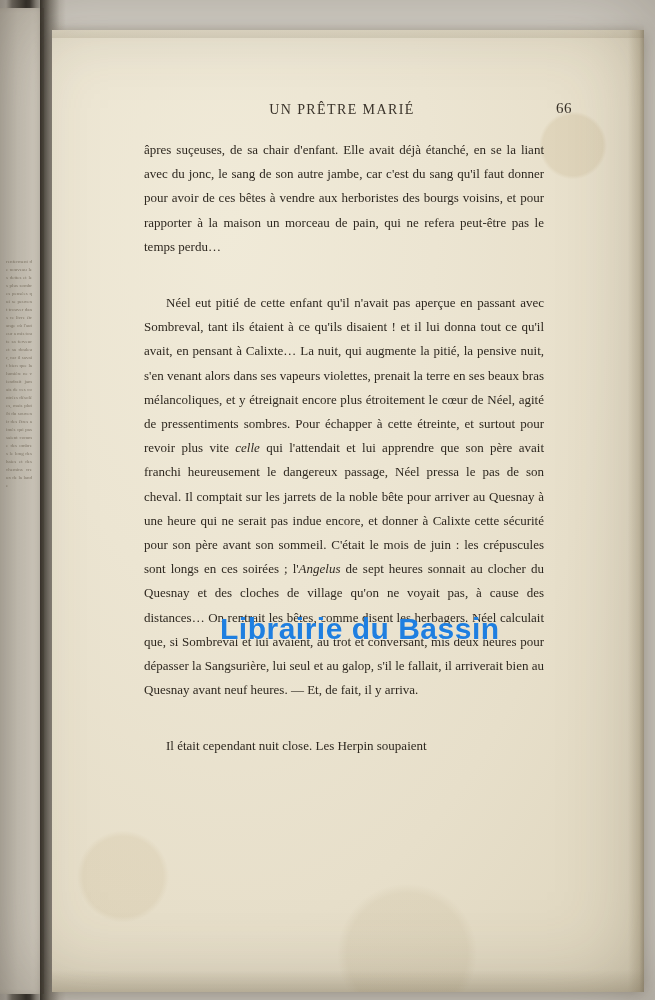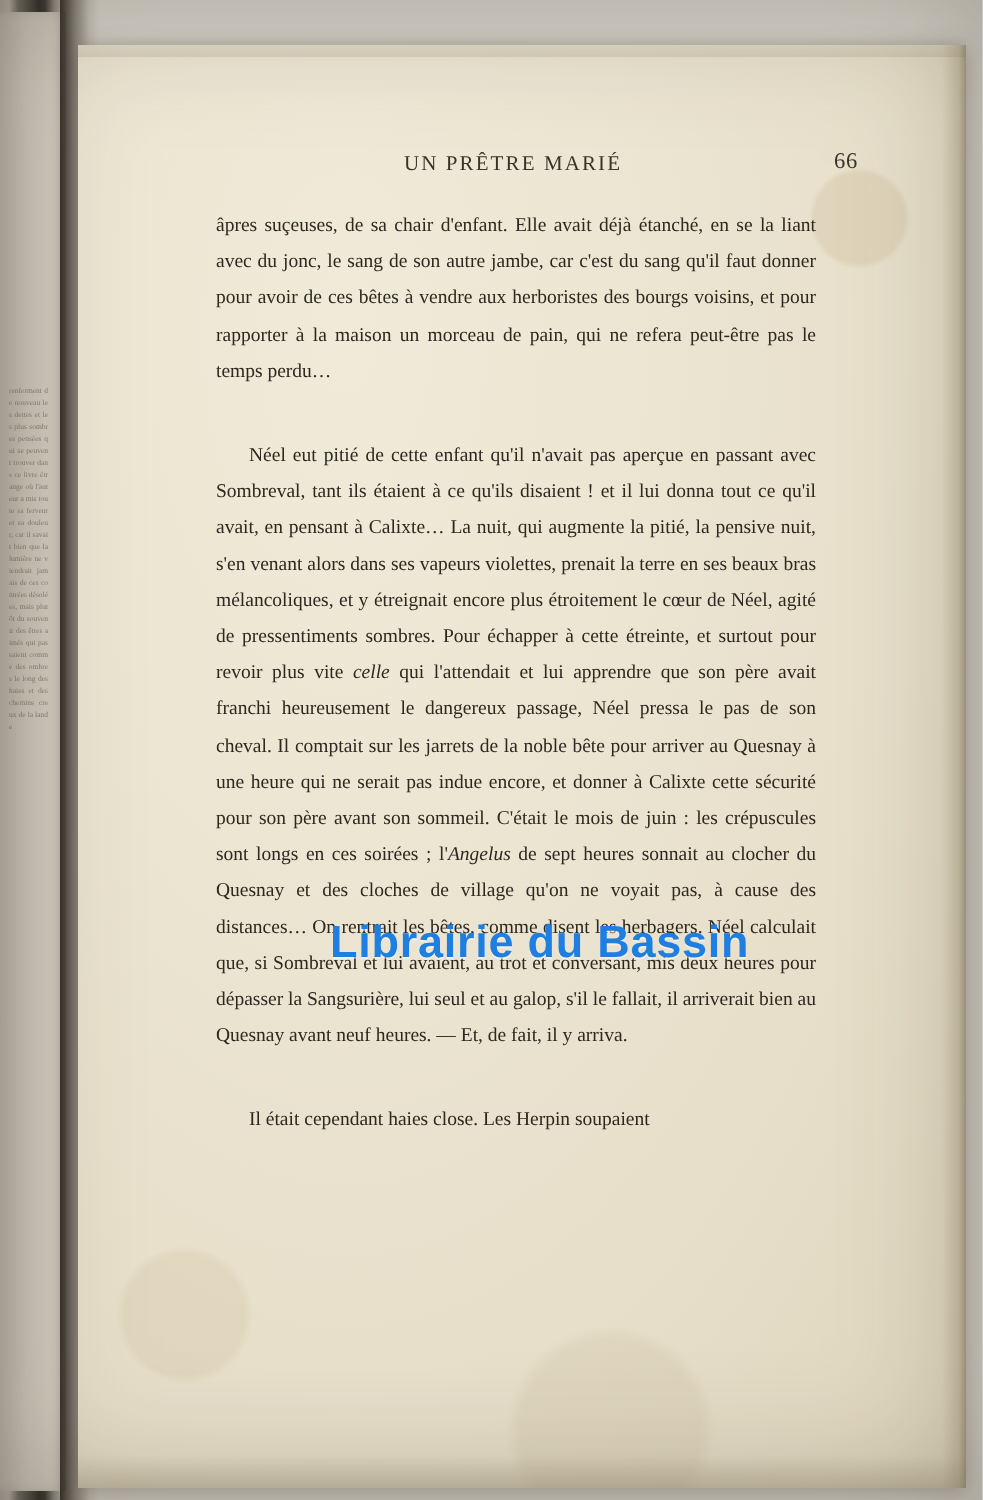--- a/index.html
+++ b/index.html
@@ -194,20 +194,20 @@
     <div class="edge-right"></div>
     <div class="edge-bottom"></div>
     <div class="foxing"></div>
 
     <div class="running-head">UN PRÊTRE MARIÉ</div>
     <div class="folio">66</div>
 
     <div class="text-block">
       <p>âpres suçeuses, de sa chair d'enfant. Elle avait déjà étanché, en se la liant avec du jonc, le sang de son autre jambe, car c'est du sang qu'il faut donner pour avoir de ces bêtes à vendre aux herboristes des bourgs voisins, et pour rapporter à la maison un morceau de pain, qui ne refera peut-être pas le temps perdu…</p>
       <p class="indent"><span>Néel eut pitié de cette enfant qu'il n'avait pas aperçue en passant avec Sombreval, tant ils étaient à ce qu'ils disaient ! et il lui donna tout ce qu'il avait, en pensant à Calixte… La nuit, qui augmente la pitié, la pensive nuit, s'en venant alors dans ses vapeurs violettes, prenait la terre en ses beaux bras mélancoliques, et y étreignait encore plus étroitement le cœur de Néel, agité de pressentiments sombres. Pour échapper à cette étreinte, et surtout pour revoir plus vite </span><i>celle</i><span> qui l'attendait et lui apprendre que son père avait franchi heureusement le dangereux passage, Néel pressa le pas de son cheval. Il comptait sur les jarrets de la noble bête pour arriver au Quesnay à une heure qui ne serait pas indue encore, et donner à Calixte cette sécurité pour son père avant son sommeil. C'était le mois de juin : les crépuscules sont longs en ces soirées ; l'</span><i>Angelus</i><span> de sept heures sonnait au clocher du Quesnay et des cloches de village qu'on ne voyait pas, à cause des distances… On rentrait les bêtes, comme disent les herbagers. Néel calculait que, si Sombreval et lui avaient, au trot et conversant, mis deux heures pour dépasser la Sangsurière, lui seul et au galop, s'il le fallait, il arriverait bien au Quesnay avant neuf heures. — Et, de fait, il y arriva.</span></p>
-      <p class="indent">Il était cependant haies close. Les Herpin soupaient</p>
+      <p class="indent">Il était cependant nuit close. Les Herpin soupaient</p>
     </div>
 
     <div class="watermark" style="color: rgb(31, 127, 224);">Librairie du Bassin</div>
   </div>
 
   <div class="vignette"></div>
 </div>
 
 </body></html>

